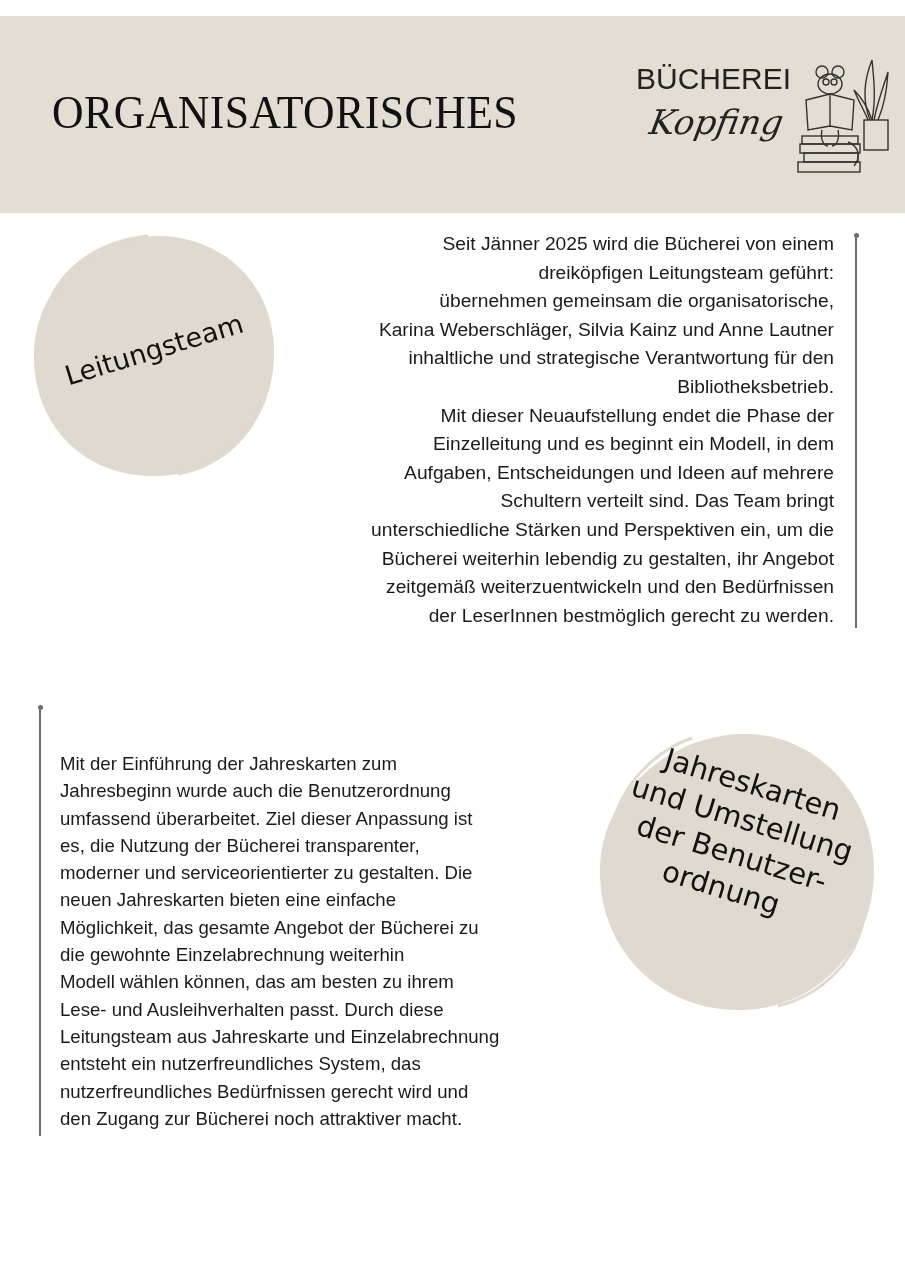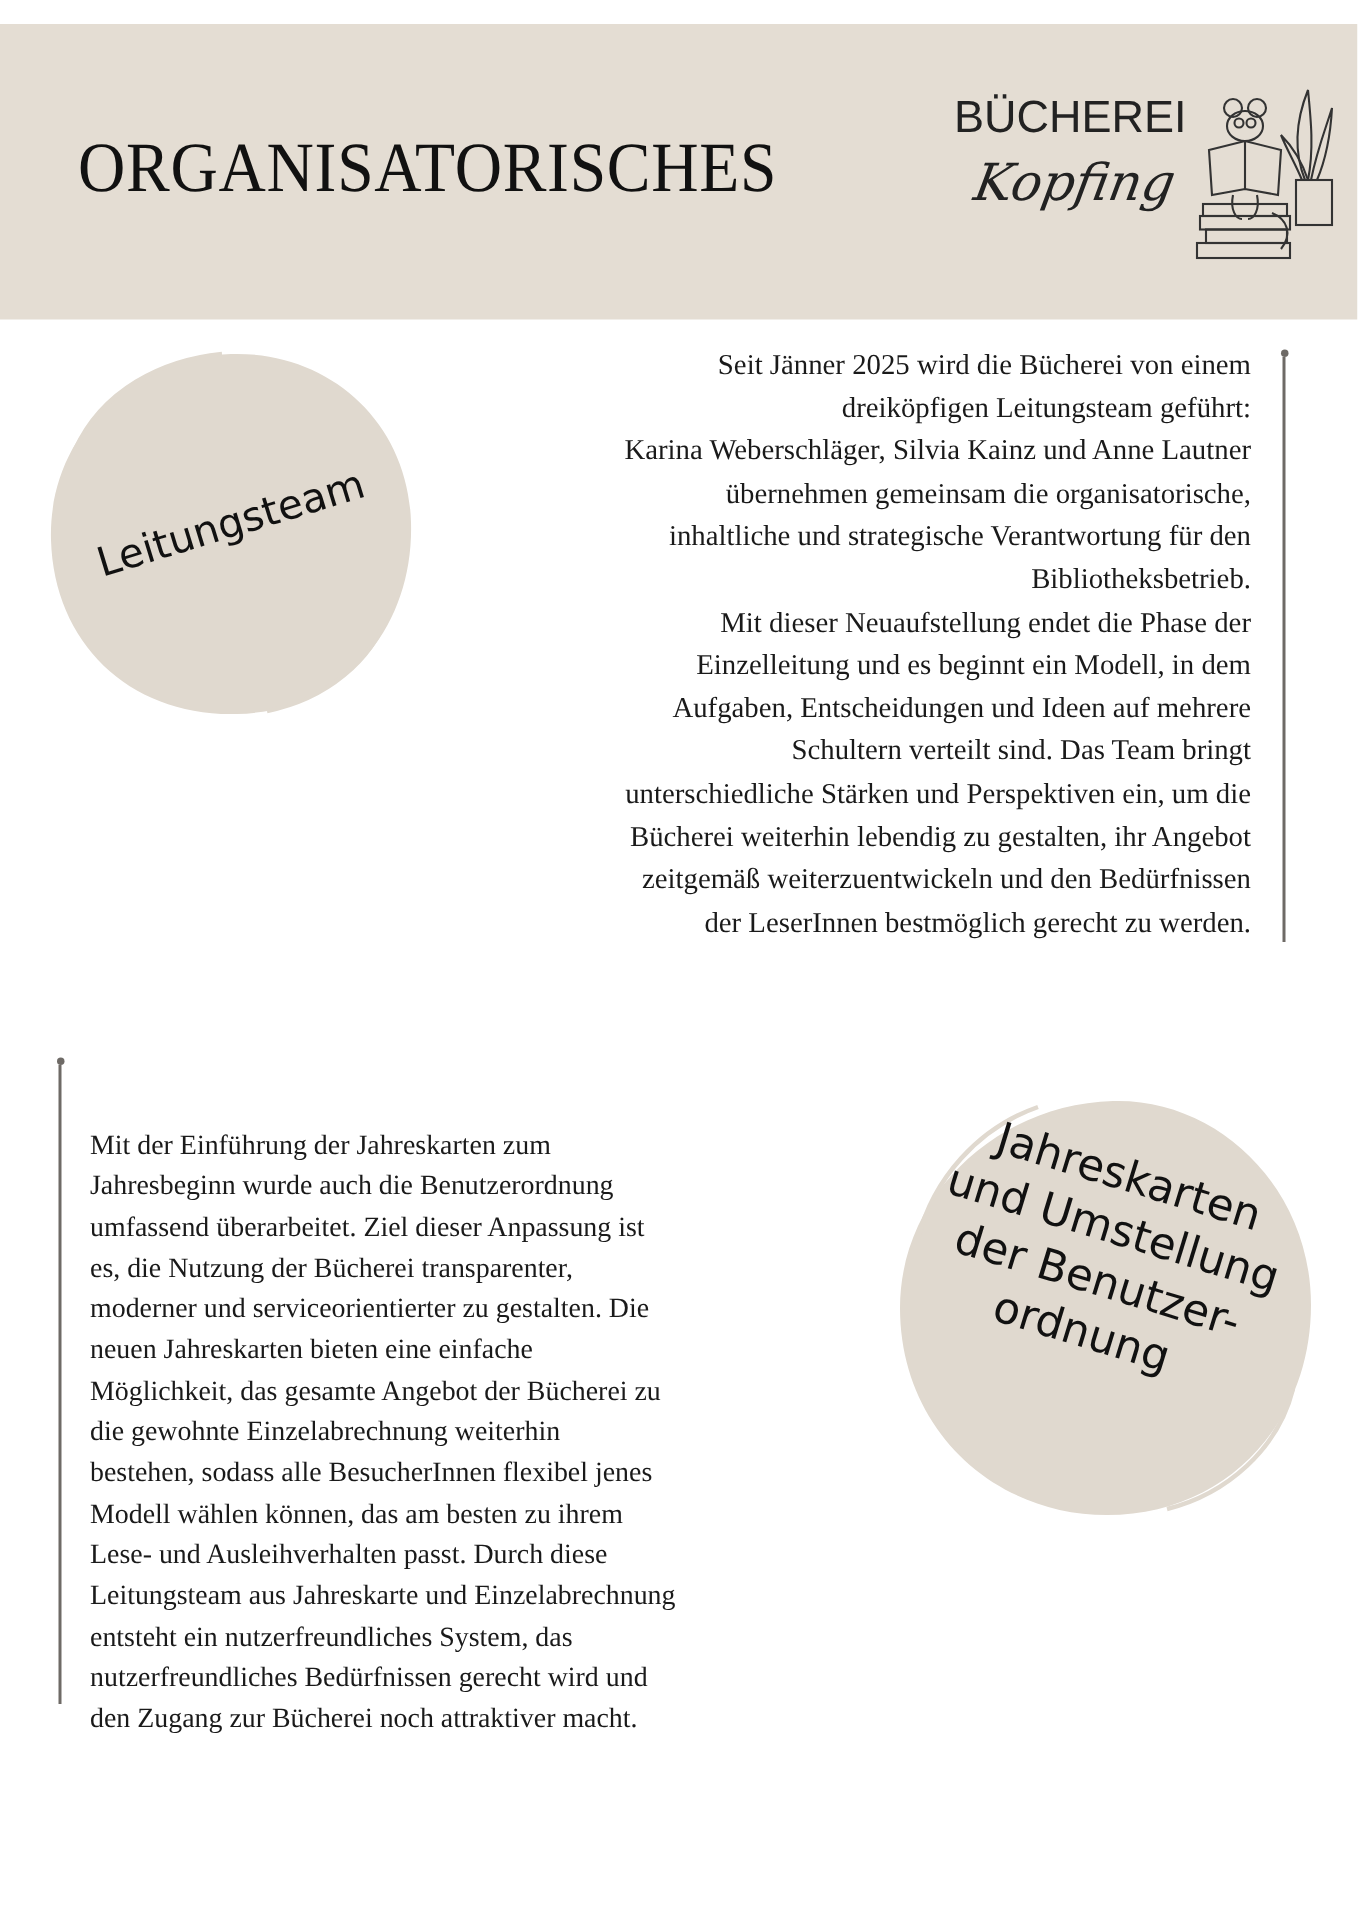--- a/index.html
+++ b/index.html
@@ -47,21 +47,21 @@
     transform: rotate(-17deg);
   }
   .blob2 { left: 592px; top: 726px; width: 290px; height: 290px; }
   .blob2 .blob-label {
     left: 10px; top: 38px; width: 270px; font-size: 29px; line-height: 36px;
     transform: rotate(17deg);
   }
   .blob2 .blob-label span { display: block; }
 
   .text-block {
-    position: absolute; font-family: Liberation Serif, serif;
+    position: absolute; font-family: Liberation Sans, sans-serif;
     font-size: 19.2px; line-height: 28.6px; color: #1a1a1a;
   }
   .text-block span { display: block; white-space: nowrap; }
   .text-right { left: 262px; top: 230px; width: 572px; text-align: right; }
   .text-left  { left: 60px; top: 702px; width: 520px; text-align: left; font-size: 18.6px; line-height: 27.3px; margin-top: 48px; }
 
   .rule { position: absolute; width: 2px; background: #6e6a66; }
   .rule-dot { position: absolute; width: 5px; height: 5px; border-radius: 50%; background: #6e6a66; }
 </style>
 </head>
@@ -104,22 +104,22 @@
   <svg width="252" height="252" viewBox="0 0 252 252">
     <path fill="#e0d9cf" d="M126 6 C190 4 244 50 246 118 C248 186 204 244 130 246 C60 248 8 200 6 130 C4 62 58 8 126 6 Z"></path>
     <path fill="none" stroke="#e0d9cf" stroke-width="3" d="M22 70 C40 30 80 10 120 6 M230 180 C220 210 190 236 150 244"></path>
   </svg>
   <div class="blob-label">Leitungsteam</div>
 </div>
 
 <div class="text-block text-right">
   <span>Seit Jänner 2025 wird die Bücherei von einem</span>
   <span>dreiköpfigen Leitungsteam geführt:</span>
+  <span>übernehmen gemeinsam die organisatorische,</span>
   <span>Karina Weberschläger, Silvia Kainz und Anne Lautner</span>
-  <span>übernehmen gemeinsam die organisatorische,</span>
   <span>inhaltliche und strategische Verantwortung für den</span>
   <span>Bibliotheksbetrieb.</span>
   <span>Mit dieser Neuaufstellung endet die Phase der</span>
   <span>Einzelleitung und es beginnt ein Modell, in dem</span>
   <span>Aufgaben, Entscheidungen und Ideen auf mehrere</span>
   <span>Schultern verteilt sind. Das Team bringt</span>
   <span>unterschiedliche Stärken und Perspektiven ein, um die</span>
   <span>Bücherei weiterhin lebendig zu gestalten, ihr Angebot</span>
   <span>zeitgemäß weiterzuentwickeln und den Bedürfnissen</span>
   <span>der LeserInnen bestmöglich gerecht zu werden.</span>
@@ -133,21 +133,20 @@
 
 <div class="text-block text-left">
   <span>Mit der Einführung der Jahreskarten zum</span>
   <span>Jahresbeginn wurde auch die Benutzerordnung</span>
   <span>umfassend überarbeitet. Ziel dieser Anpassung ist</span>
   <span>es, die Nutzung der Bücherei transparenter,</span>
   <span>moderner und serviceorientierter zu gestalten. Die</span>
   <span>neuen Jahreskarten bieten eine einfache</span>
   <span>Möglichkeit, das gesamte Angebot der Bücherei zu</span>
   <span>die gewohnte Einzelabrechnung weiterhin</span>
-  <span>bestehen, sodass alle BesucherInnen flexibel jenes</span>
   <span>Modell wählen können, das am besten zu ihrem</span>
   <span>Lese- und Ausleihverhalten passt. Durch diese</span>
   <span>Leitungsteam aus Jahreskarte und Einzelabrechnung</span>
   <span>entsteht ein nutzerfreundliches System, das</span>
   <span>nutzerfreundliches Bedürfnissen gerecht wird und</span>
   <span>den Zugang zur Bücherei noch attraktiver macht.</span>
 </div>
 
 <div class="blob blob2">
   <svg width="290" height="290" viewBox="0 0 290 290">

